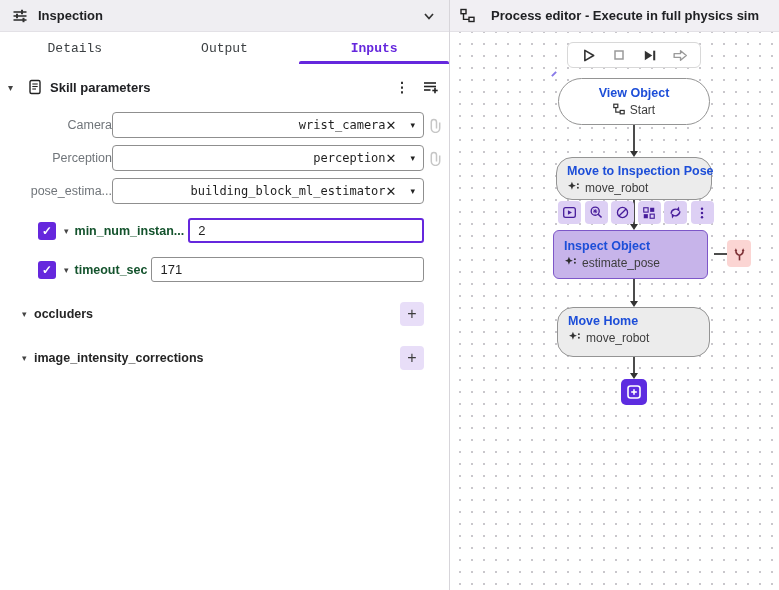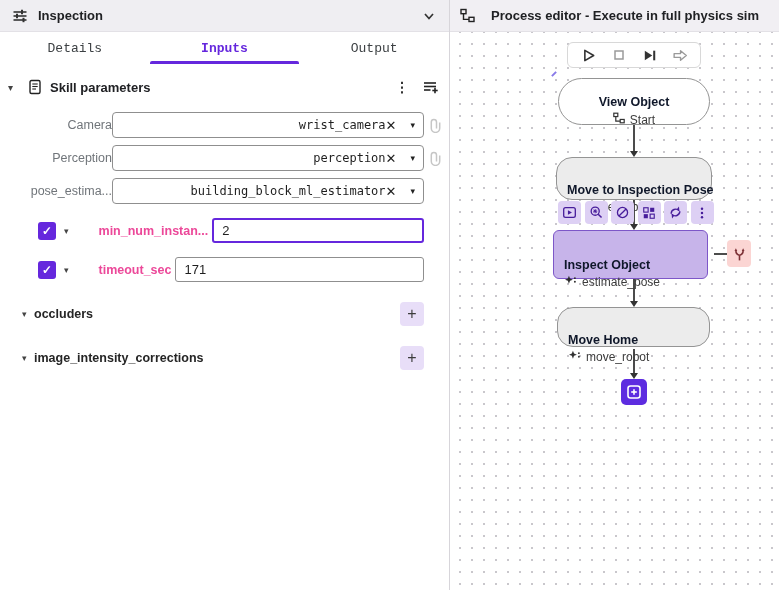--- a/index.html
+++ b/index.html
@@ -33,21 +33,21 @@
   .field-row { margin:7px 0 7px 24px;text-align:right; }
   .flabel { width:88px; flex:none; font-size:12.5px; color:#70757a; white-space:nowrap; overflow:hidden; }
   .combo { flex:1; height:26px; border:1px solid #8f8f8f; border-radius:4px; display:flex; align-items:center; padding:0 8px; background:#fff; }
   .combo .val { flex:1; font-family:"DejaVu Sans Mono", monospace; font-size:12px; color:#1f1f1f; white-space:nowrap; overflow:hidden; }
   .x-btn { font-size:13px; color:#222; margin-right:14px; cursor:pointer; }
   .dd-caret { font-size:9px; color:#222; cursor:pointer; }
 
   .check-row { margin:14px 0 0 38px; }
   .checkbox { width:18px; height:18px; flex:none; background:#6527dd; border-radius:3px; color:#fff; font-size:12px; font-weight:bold; display:flex; align-items:center; justify-content:center; }
   .exp-caret { font-size:9px; color:#444; margin:0 6px 0 8px; }
-  .check-row label { font-size:12.5px; font-weight:600; color:#ec4899; white-space:nowrap; margin-right:4px;margin-left:24px; }
+  .check-row label { font-size:12.5px; font-weight:600; color:#14532d; white-space:nowrap; margin-right:4px; }
   .text-input { flex:1; height:25px; border:1px solid #8f8f8f; border-radius:3px; padding:0 8px; font-family:"Liberation Sans", sans-serif; font-size:13px; color:#1f1f1f; background:#fff; min-width:0; }
   .text-input.focused { border:2px solid #6527dd; }
 
   .list-row { margin:20px 0 0 22px; }
   .list-caret { font-size:9px; color:#444; width:12px; }
   .list-label { font-size:12.5px; font-weight:bold; color:#252525; }
   .list-row .spacer { flex:1; }
   .plus-btn { width:24px; height:24px; border:none; background:#e8def8; border-radius:4px; font-size:16px; color:#3c3c3c; display:flex; align-items:center; justify-content:center; cursor:pointer; font-family:"Liberation Sans", sans-serif; }
 
   
@@ -59,21 +59,21 @@
     background-size:12px 12px; background-position:4px 6px; }
 
   .run-toolbar { position:absolute; left:117px; top:10px; width:134px; height:26px; background:#fff; border:1px solid #d8d8d8; border-radius:6px; display:flex; align-items:center; justify-content:space-evenly; }
   .tb-btn { width:20px; height:20px; display:flex; align-items:center; justify-content:center; cursor:pointer; background:none; border:none; }
 
   .edge { position:absolute; width:2px; background:#4c4c4c; left:183px; }
   .arrowhead { position:absolute; width:0; height:0; border-left:4.5px solid transparent; border-right:4.5px solid transparent; border-top:6px solid #333; left:179.5px; }
   .h-connector { position:absolute; height:2px; background:#4c4c4c; }
 
   .node { position:absolute; background:#ececec; border:1px solid #949494; border-radius:16px; padding:6px 10px; }
-  .node-title { font-size:12.5px; font-weight:bold; color:#0f172a; white-space:nowrap;margin-top:19px; }
+  .node-title { font-size:12.5px; font-weight:bold; color:#1d4ed8; white-space:nowrap; }
   .node-sub { display:flex; align-items:center; gap:5px; margin-top:3px; font-size:12px; color:#3d3d3d; white-space:nowrap; }
   .node.pill { background:#fff; border-radius:24px; display:flex; flex-direction:column; align-items:center; justify-content:center; padding:6px 10px; }
   .node.selected { background:#c7b4ea; border:1.5px solid #7d57c8; border-radius:6px; }
 
   .node-toolbar { position:absolute; left:108px; top:169px; display:flex; gap:3.5px; z-index:3; }
   .nt-btn { width:23px; height:23px; background:#ddd0f4; border:none; border-radius:4px; display:flex; align-items:center; justify-content:center; cursor:pointer; }
 
   .pink-btn { position:absolute; left:277px; top:208px; width:24px; height:27px; background:#fbd5d3; border:none; border-radius:4px; display:flex; align-items:center; justify-content:center; cursor:pointer; }
   .add-node-btn { position:absolute; left:171px; top:347px; width:26px; height:26px; background:#5d2ce0; border:none; border-radius:5px; display:flex; align-items:center; justify-content:center; cursor:pointer; }
   .edge-stub { position:absolute; left:101px; top:41px; width:6px; height:2px; background:#8879e8; transform:rotate(-45deg); }
@@ -105,25 +105,25 @@
         <svg viewBox="0 0 16 16" width="16" height="16">
             <polyline points="4,6 8,10.5 12,6" fill="none" stroke="#333" stroke-width="1.7"></polyline>
           </svg>
       </span>
     </header>
 
     <nav class="tabs">
       <div class="tab">
           <span>Details</span>
         </div>
+      <div class="tab">
+          <span>Output</span>
+        </div>
       <div class="tab active">
           <span>Inputs</span>
-        </div>
-      <div class="tab">
-          <span>Output</span>
         </div>
     </nav>
 
     <div class="section-header">
       <span class="caret">▾</span>
       <span class="icon16">
         <svg viewBox="0 0 14 16" width="14" height="16">
             <rect x="2" y="1.5" width="10" height="13" rx="1.5" fill="none" stroke="#222" stroke-width="1.4"></rect>
             <g stroke="#222" stroke-width="1.1">
               <line x1="4.3" y1="5" x2="9.7" y2="5"></line>
@@ -377,21 +377,21 @@
             <g fill="none" stroke="#7d3136" stroke-width="1.5">
               <line x1="7" y1="13.5" x2="7" y2="8.6"></line>
               <path d="M7 8.6 C4.2 8 3.6 6 3.6 4.2"></path>
               <path d="M7 8.6 C9.8 8 10.4 6 10.4 4.2"></path>
             </g>
             <polygon points="2.3,4.8 3.6,2.2 4.9,4.8" fill="#7d3136"></polygon>
             <polygon points="9.1,4.8 10.4,2.2 11.7,4.8" fill="#7d3136"></polygon>
           </svg>
       </button>
 
-      <div class="node z2" style="left:107px; top:275px; width:153px; height:40px;">
+      <div class="node z2" style="left:107px; top:275px; width:153px; height:50px;">
         <div class="node-title">Move Home</div>
         <div class="node-sub">
           <span><svg viewBox="0 0 16 14" width="13" height="11">
                 <path d="M6 1 L7.4 4.6 L11 6 L7.4 7.4 L6 11 L4.6 7.4 L1 6 L4.6 4.6 Z" fill="#333"></path>
                 <circle cx="13.6" cy="4" r="1.2" fill="#333"></circle>
                 <circle cx="13.6" cy="8.6" r="1.2" fill="#333"></circle>
               </svg></span>
           <span>move_robot</span>
         </div>
       </div>

